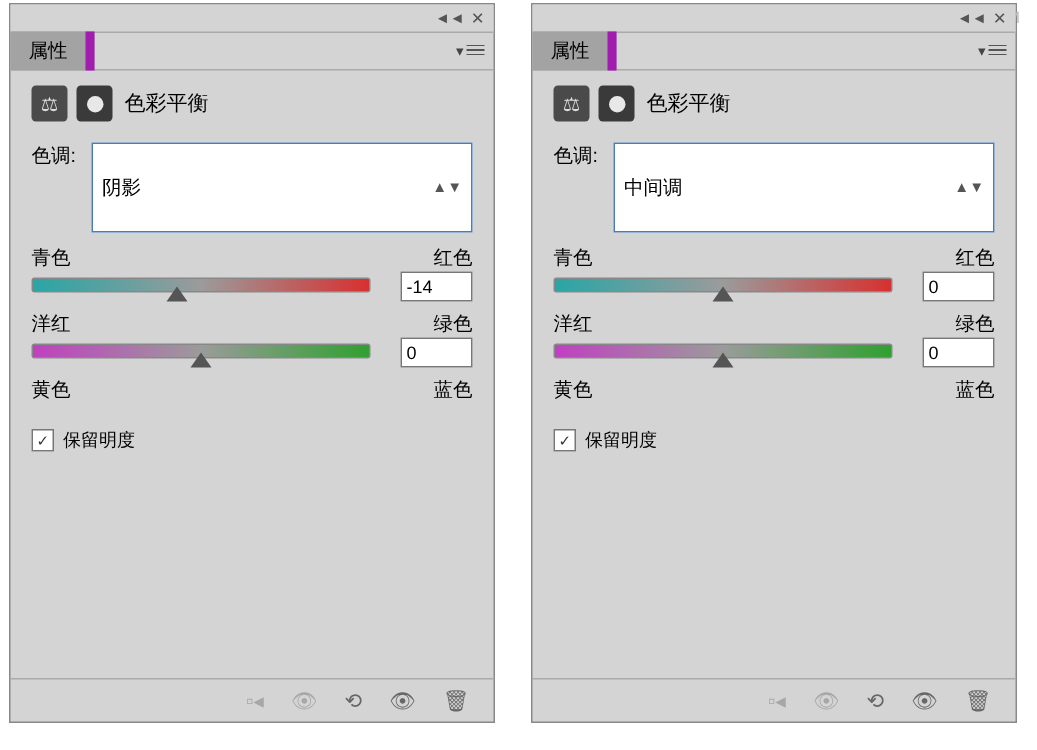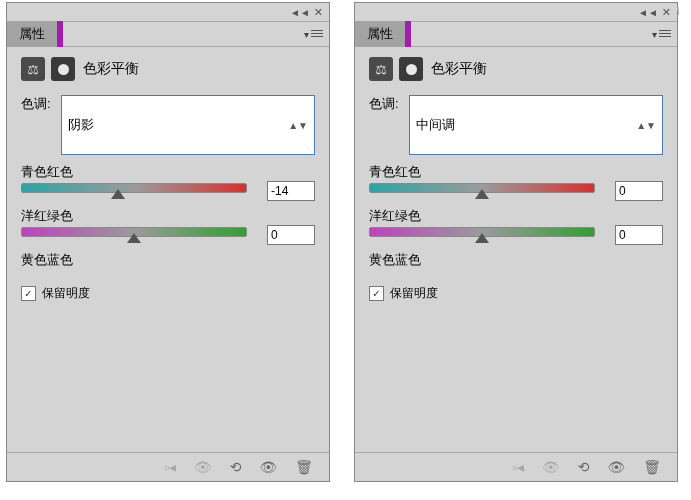--- a/index.html
+++ b/index.html
@@ -16,22 +16,22 @@
 .body{padding:10px 14px 10px 14px;flex:1}
 .heading{display:flex;align-items:center;gap:6px;margin-bottom:14px}
 .ico{width:24px;height:24px;background:#4a4a4a;border-radius:3px;display:flex;align-items:center;justify-content:center;color:#ddd;font-size:13px}
 .ico.mask{background:#3a3a3a}
 .ico.mask .dot{width:11px;height:11px;border-radius:50%;background:#e8e8e8}
 .title{font-size:14px;margin-left:2px}
 .row{display:flex;align-items:flex-start;margin-bottom:8px}
 .lab{width:40px;font-size:13px}
 .select{flex:1;height:22px;border:1px solid #4a7db8;background:#fff;display:flex;align-items:center;padding:18px 6px;font-size:13px;position:relative}
 .select .arr{margin-left:auto;font-size:10px;color:#555}
-.slbl{display:flex;font-size:13px;margin-top:6px}
-.slider-row{display:flex;align-items:flex-start;gap:20px;margin-bottom:4px}
+.slbl{display:flex;justify-content:space-between;font-size:13px;margin-top:6px}
+.slider-row{display:flex;align-items:flex-end;gap:20px;margin-bottom:4px}
 .slider{flex:1;position:relative;height:18px}
 .track{height:8px;border-radius:2px;border:1px solid #888;margin-top:2px}
 .grad-cr{background:linear-gradient(to right,#2aa5a5,#9b9b9b,#d83030)}
 .grad-mg{background:linear-gradient(to right,#c040c0,#9b9b9b,#30a030)}
 .grad-yb{background:linear-gradient(to right,#d8d830,#9b9b9b,#3040c0)}
 .thumb{position:absolute;top:8px;width:0;height:0;border-left:7px solid transparent;border-right:7px solid transparent;border-bottom:10px solid #555;transform:translateX(-7px)}
 .valbox{width:40px;height:18px;border:1px solid #777;background:#fff;text-align:left;padding:0 3px;font-size:12px}
 .chk{display:flex;align-items:center;gap:6px;margin-top:16px}
 .chkbox{width:13px;height:13px;border:1px solid #777;background:#fff;display:flex;align-items:center;justify-content:center;font-size:10px;color:#333}
 .footer{height:28px;border-top:1px solid #aaa;display:flex;align-items:center;justify-content:flex-end;gap:18px;padding:0 16px;color:#555}

